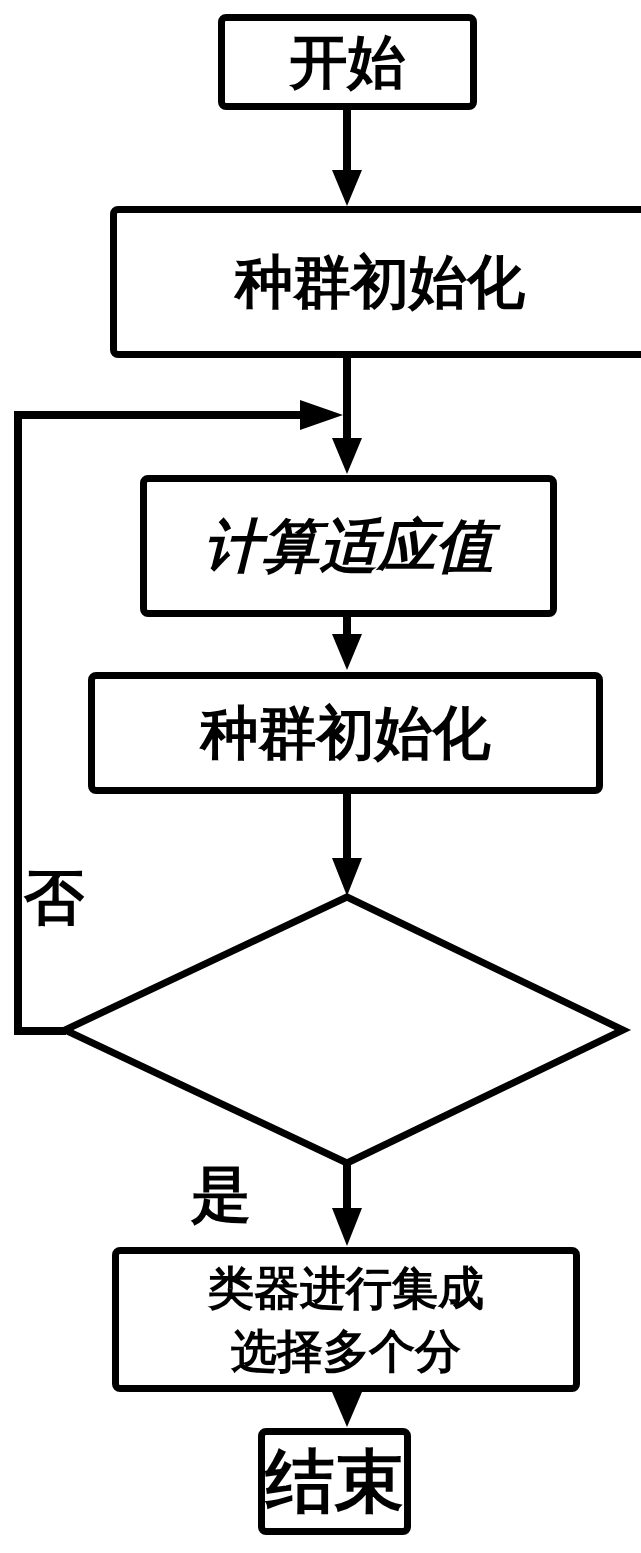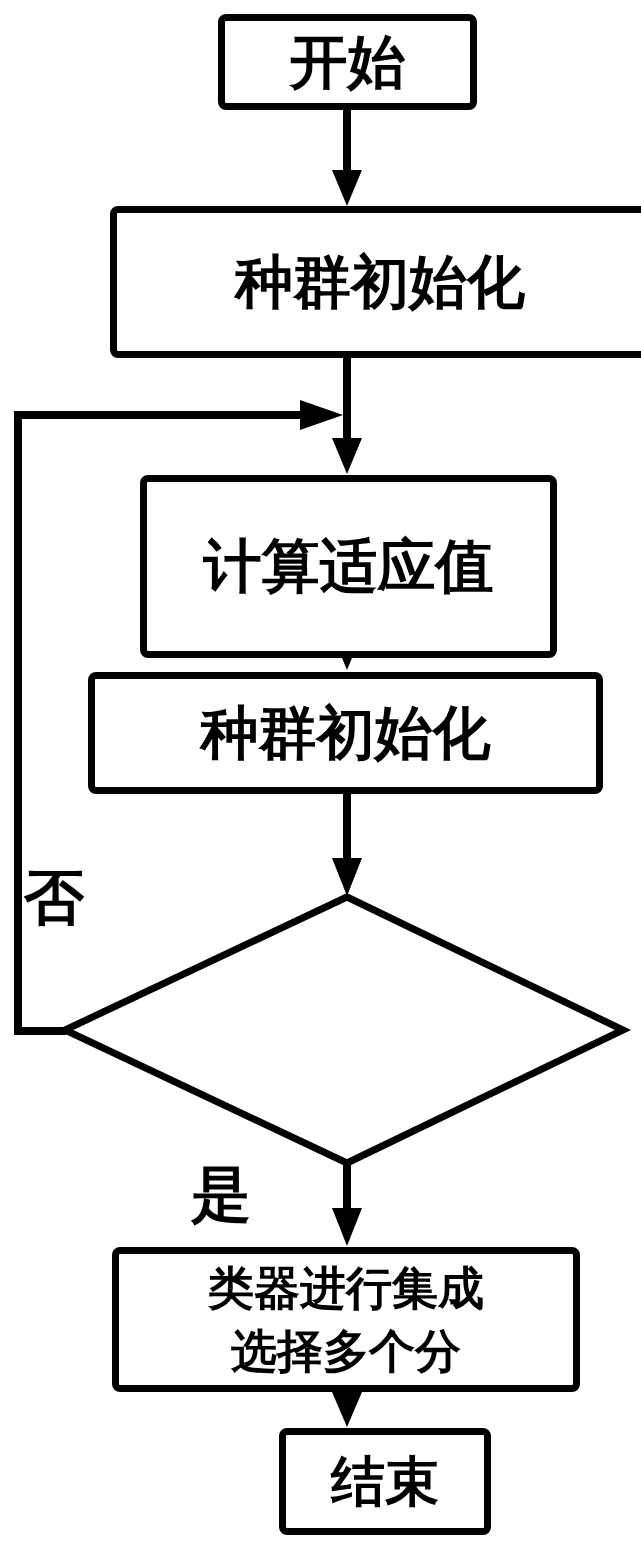--- a/index.html
+++ b/index.html
@@ -37,24 +37,24 @@
     flex-direction:column;
     align-items:center;
     justify-content:center;
     text-align:left;
     font-weight:bold;
     line-height:1.15;
     z-index:2;
   }
   .node-start      {left:218px; top:14px;   width:259px; height:96px;  font-size:58px;}
   .node-init       {left:110px; top:206px;  width:540px; height:152px; font-size:58px;}
-  .node-fitness    {left:140px; top:475px;  width:417px; height:183px; font-size:58px;}
+  .node-fitness    {left:140px; top:475px;  width:417px; height:142px; font-size:58px;font-style:italic;}
   .node-update     {left:88px;  top:672px;  width:515px; height:122px; font-size:58px;}
   .node-ensemble   {left:112px; top:1247px; width:468px; height:145px; font-size:46px; line-height:1.35;}
-  .node-end        {left:258px; top:1428px; width:212px; height:107px; font-size:54px;margin-left:21px;}
+  .node-end        {left:258px; top:1428px; width:153px; height:107px; font-size:69px;}
   .diamond-label{
     position:absolute;
     left:144px; top:998px;
     width:400px; height:68px;
     display:flex;
     align-items:center;
     justify-content:center;
     font-size:58px;
     font-weight:bold;
     z-index:2;

